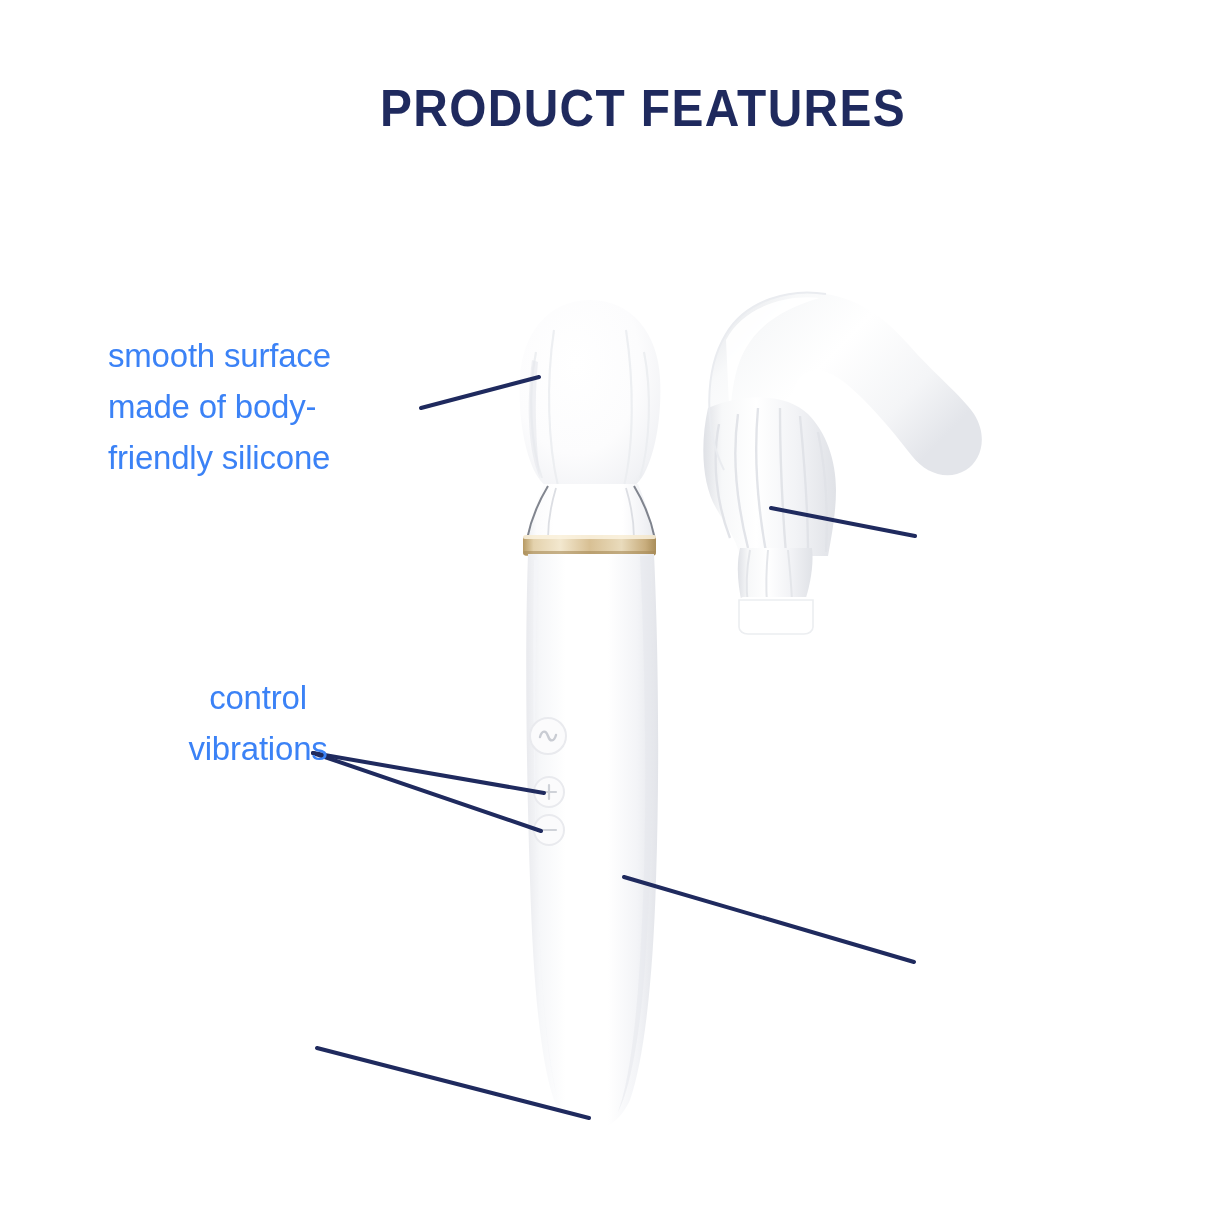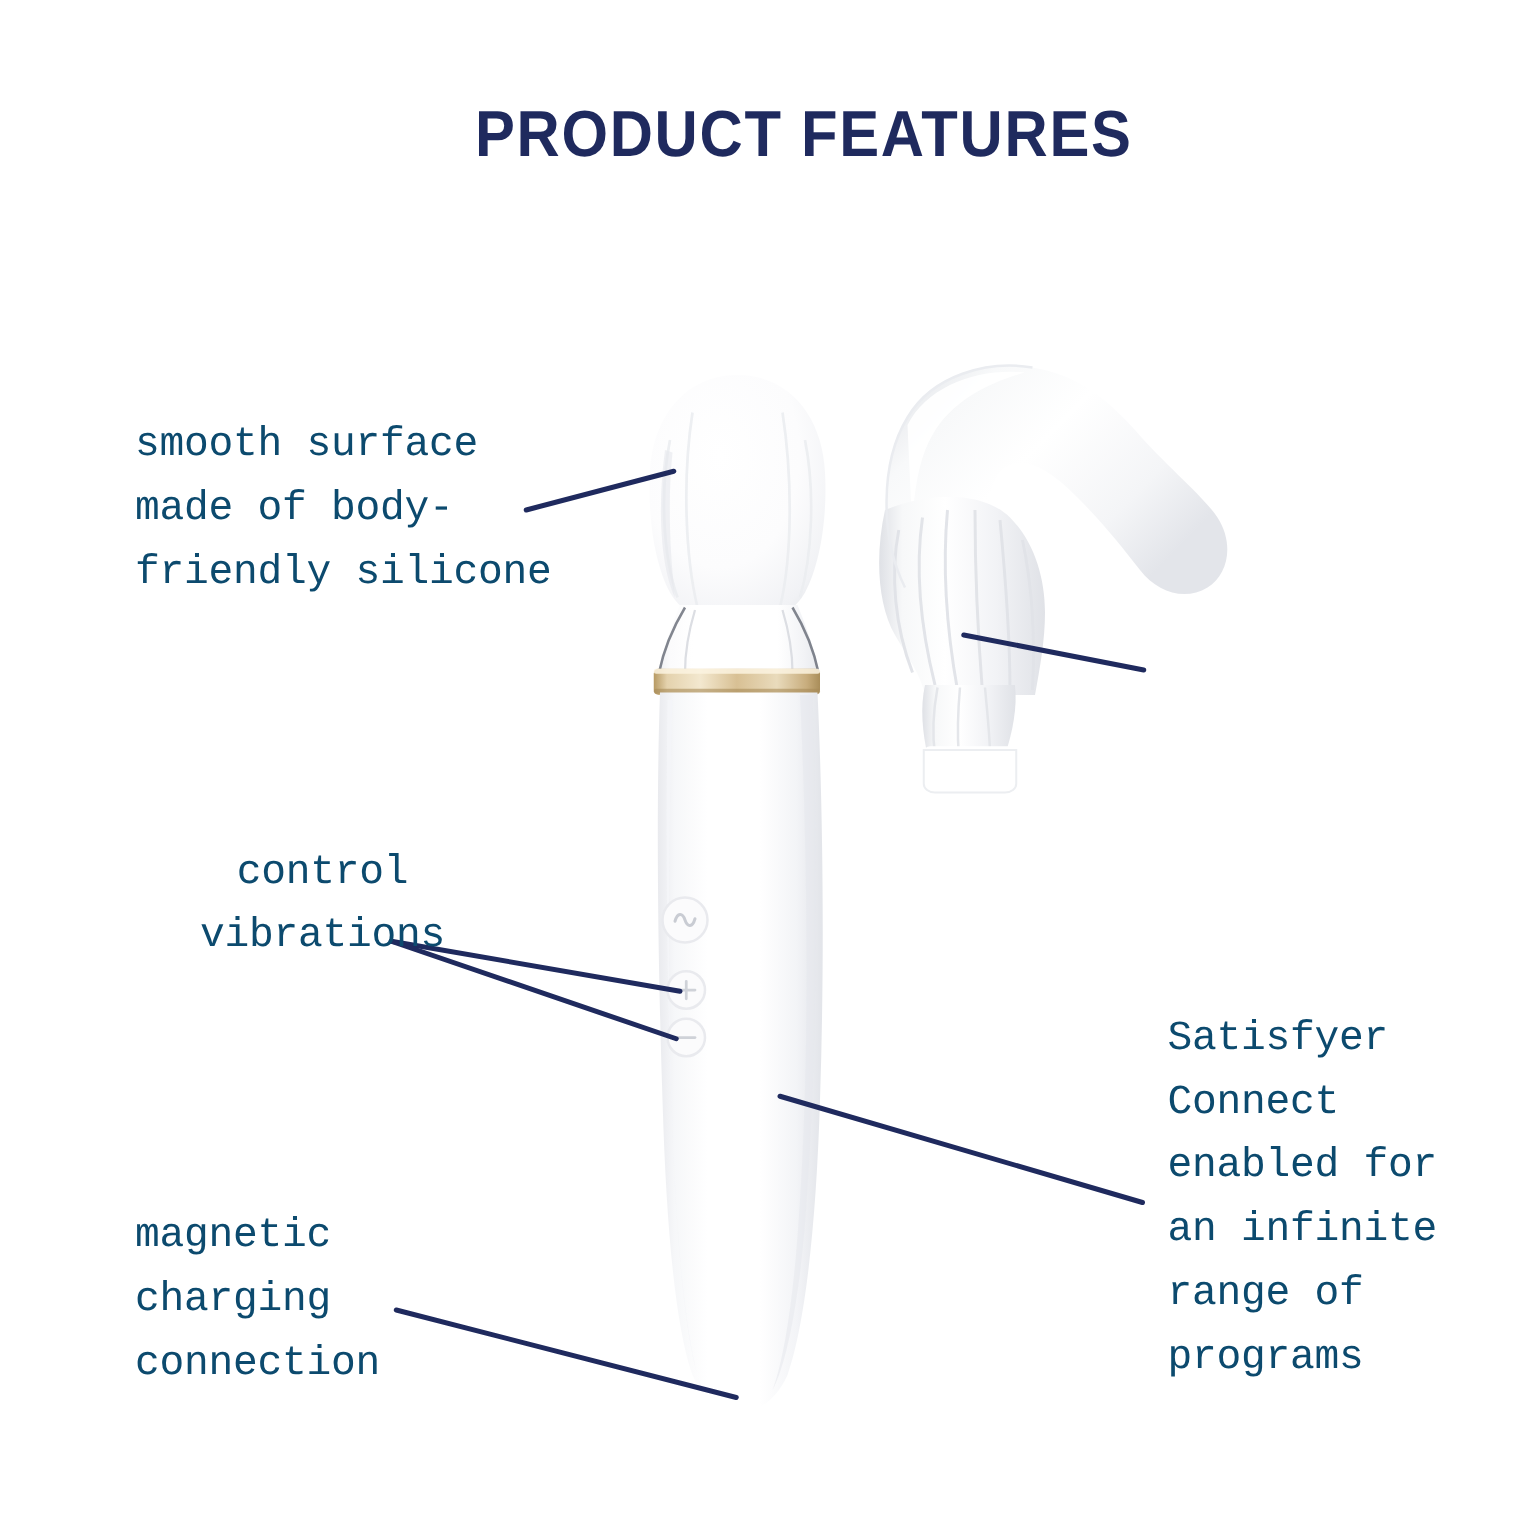--- a/index.html
+++ b/index.html
@@ -33,22 +33,22 @@
     letter-spacing: 1.5px;
     color: #1f2a5e;
     transform: scaleX(0.92);
     transform-origin: 50% 50%;
     white-space: nowrap;
   }
 
   
   .callout {
     position: absolute;
-    color: #0c4a6e;
-    font-family: Liberation Mono, monospace;
+    color: #3b82f6;
+    font-family: Liberation Sans, sans-serif;
     font-size: 33px;
     line-height: 51px;
     font-weight: 400;
     letter-spacing: -0.2px;
     white-space: pre-line;
   }
   .callout.lbl-smooth        { left: 72px;  top: 330px;  width: 340px; }
   .callout.lbl-control       { left: 72px;  top: 672px;  width: 300px; text-align: center; }
   .callout.lbl-magnetic      { left: 72px;  top: 963px;  width: 300px; }
   .callout.lbl-interchange   { left: 898px; top: 437px;  width: 250px; }
@@ -269,25 +269,16 @@
     </g>
   </svg>
 
   <div class="callout lbl-smooth">smooth surface
 made of body-
 friendly silicone</div>
 
   <div class="callout lbl-control">control
 vibrations</div>
 
-  <div class="callout lbl-magnetic">magnetic
-charging
-connection</div>
-
-
-  <div class="callout lbl-connect">Satisfyer
-Connect
-enabled for
-an infinite
-range of
-programs</div>
+
+
 
 </div>
 
 </body></html>

